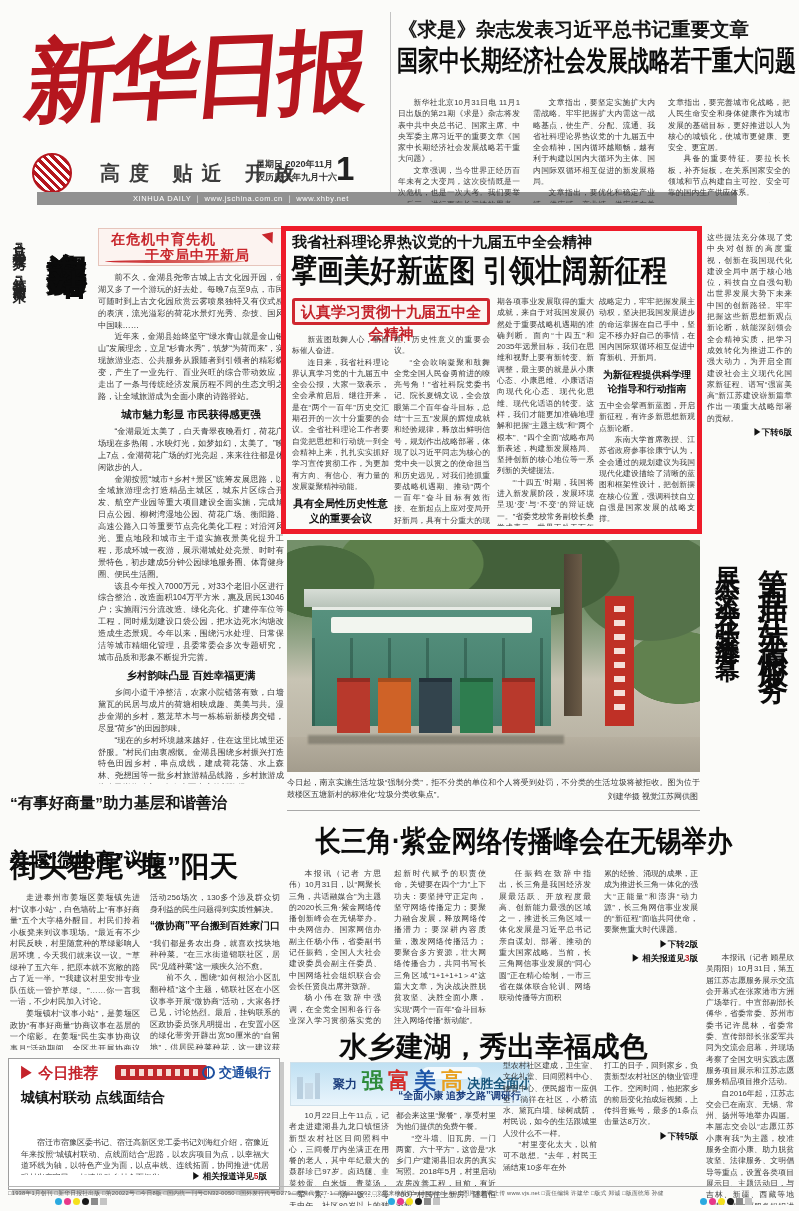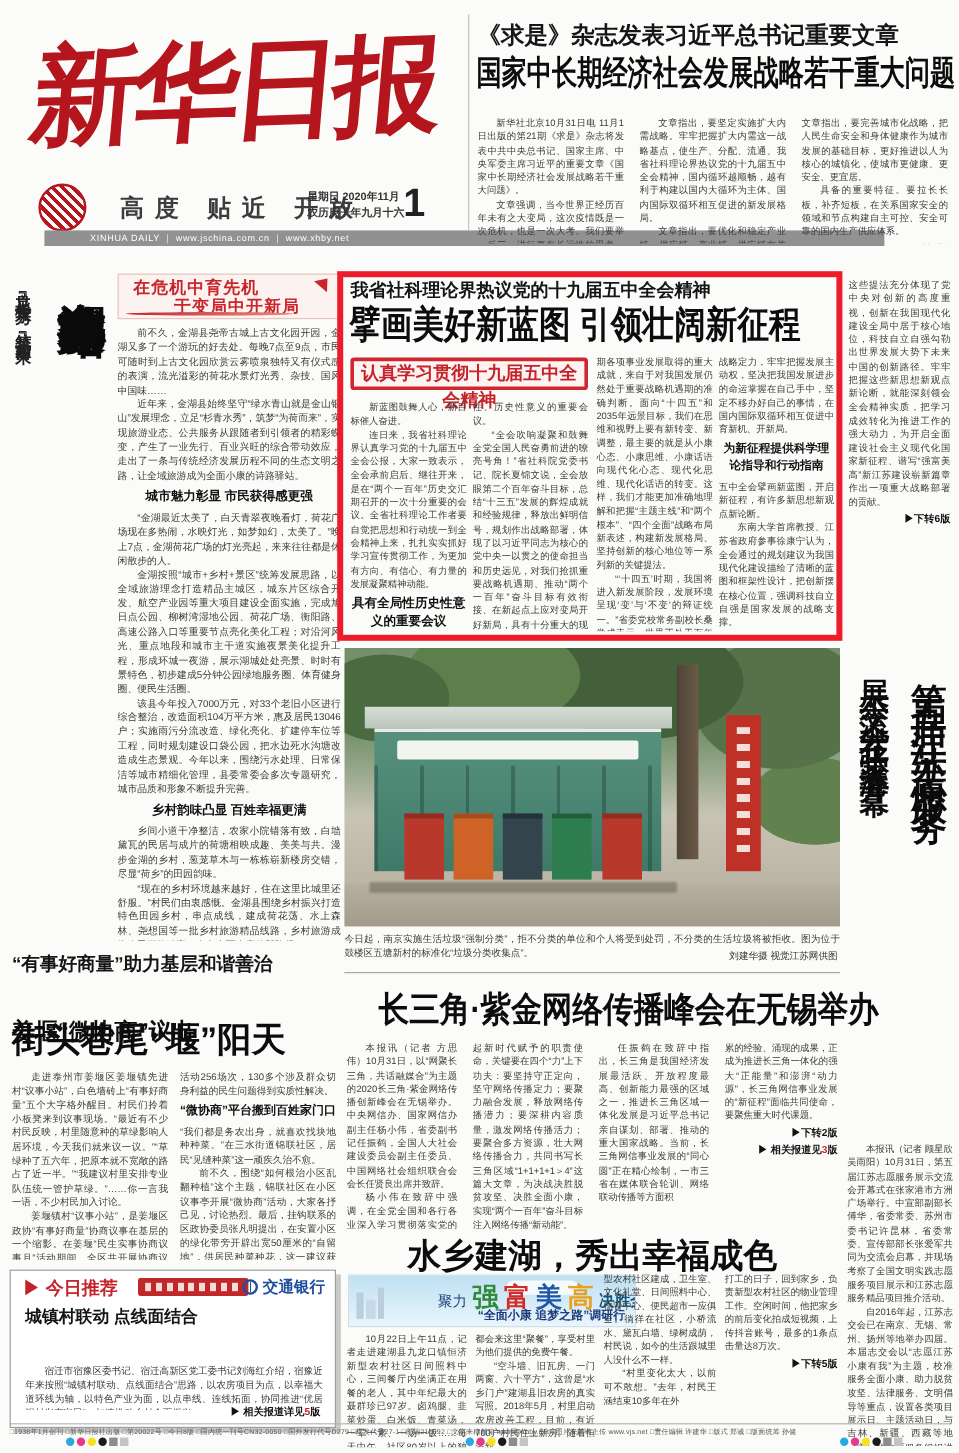--- a/index.html
+++ b/index.html
@@ -23,21 +23,21 @@
 <div class="abs" style="left:32px;top:153px;width:36px;height:36px;border-radius:50%;border:2px solid #b5161e;background:repeating-linear-gradient(45deg,#b5161e 0 3px,#ffffff 3px 6px);"></div>
 
 <div class="abs" style="left:100px;top:160px;font-size:20px;font-weight:700;letter-spacing:9px;color:#3c3c3c;">高度 贴近 开放</div>
 
 <div class="abs" style="left:256px;top:158px;width:86px;font-size:9px;font-weight:bold;color:#333;line-height:1.4;">
   <div>星期日 2020年11月</div>
   <div>农历庚子年九月十六</div>
 </div>
 <div class="abs" style="left:336px;top:150px;font-size:33px;font-weight:bold;color:#222;">1</div>
 
-<div class="abs" style="left:37px;top:192px;width:700px;height:13px;background:#919191;color:#fff;font-size:7.5px;line-height:13px;padding-left:38px;letter-spacing:0.6px;box-sizing:border-box;">XINHUA DAILY ｜ www.jschina.com.cn ｜ www.xhby.net</div>
+<div class="abs" style="left:37px;top:192px;width:700px;height:13px;background:#919191;color:#fff;font-size:7.5px;line-height:13px;padding-left:96px;letter-spacing:0.6px;box-sizing:border-box;">XINHUA DAILY ｜ www.jschina.com.cn ｜ www.xhby.net</div>
 
 <div class="abs" style="left:390px;top:12px;width:1px;height:180px;background:#c3c3c3;"></div>
 
 <div class="abs kicker" style="left:398px;top:16px;font-size:19.5px;">《求是》杂志发表习近平总书记重要文章</div>
 <div class="abs hl" style="left:397px;top:42px;font-size:28px;transform:scaleX(0.75);transform-origin:left top;">国家中长期经济社会发展战略若干重大问题</div>
 <div class="abs col" style="left:398px;top:97px;width:122px;height:106px;">
     <p>新华社北京10月31日电 11月1日出版的第21期《求是》杂志将发表中共中央总书记、国家主席、中央军委主席习近平的重要文章《国家中长期经济社会发展战略若干重大问题》。</p>
     <p>文章强调，当今世界正经历百年未有之大变局，这次疫情既是一次危机，也是一次大考。我们要举一反三，进行更有长远性的思考，完善战略布局，做到化危为机，实现高质量发展。</p>
   </div>
 <div class="abs col" style="left:533px;top:97px;width:122px;height:106px;">
@@ -180,21 +180,21 @@
   <span class="hl" style="display:inline-block;font-size:28px;">水乡建湖，秀出幸福成色</span>
 </div>
 
 <div class="abs" style="left:290px;top:1062px;width:240px;height:44px;background:linear-gradient(180deg,#bfe0f2,#e9f5fc);border:1px solid #cfe0ea;box-sizing:border-box;overflow:hidden;">
   <div style="position:absolute;left:55%;top:4px;width:60px;height:12px;background:#ffffff;border-radius:10px;opacity:.8;"></div>
   <div style="position:absolute;left:4px;bottom:6px;width:34px;height:30px;background:
       linear-gradient(#b9cfdf,#b9cfdf) 2px 8px/6px 22px no-repeat,
       linear-gradient(#c7d9e6,#c7d9e6) 10px 14px/8px 16px no-repeat,
       linear-gradient(#b9cfdf,#b9cfdf) 20px 4px/5px 26px no-repeat;"></div>
   <div style="position:absolute;left:42px;top:3px;white-space:nowrap;">
-    <span style="font-size:12px;font-weight:400;color:#1a3c7c;margin-left:32px;">聚力</span>
+    <span style="font-size:12px;font-weight:700;color:#1a3c7c;">聚力</span>
     <span style="font-size:22px;font-weight:900;color:#2e8b3a;font-family:'Liberation Serif',serif;">强</span>
     <span style="font-size:22px;font-weight:900;color:#d42b28;font-family:'Liberation Serif',serif;">富</span>
     <span style="font-size:22px;font-weight:900;color:#1f56a8;font-family:'Liberation Serif',serif;">美</span>
     <span style="font-size:22px;font-weight:900;color:#e8a020;font-family:'Liberation Serif',serif;">高</span>
     <span style="font-size:13px;font-weight:900;color:#14547a;">决胜全面小康</span>
   </div>
   <div style="position:absolute;right:8px;bottom:2px;font-size:10px;font-weight:bold;color:#1a3c7c;">“全面小康 追梦之路”调研行</div>
 </div>
 
 <div class="abs col" style="left:289px;top:1110px;width:100px;height:96px;">

